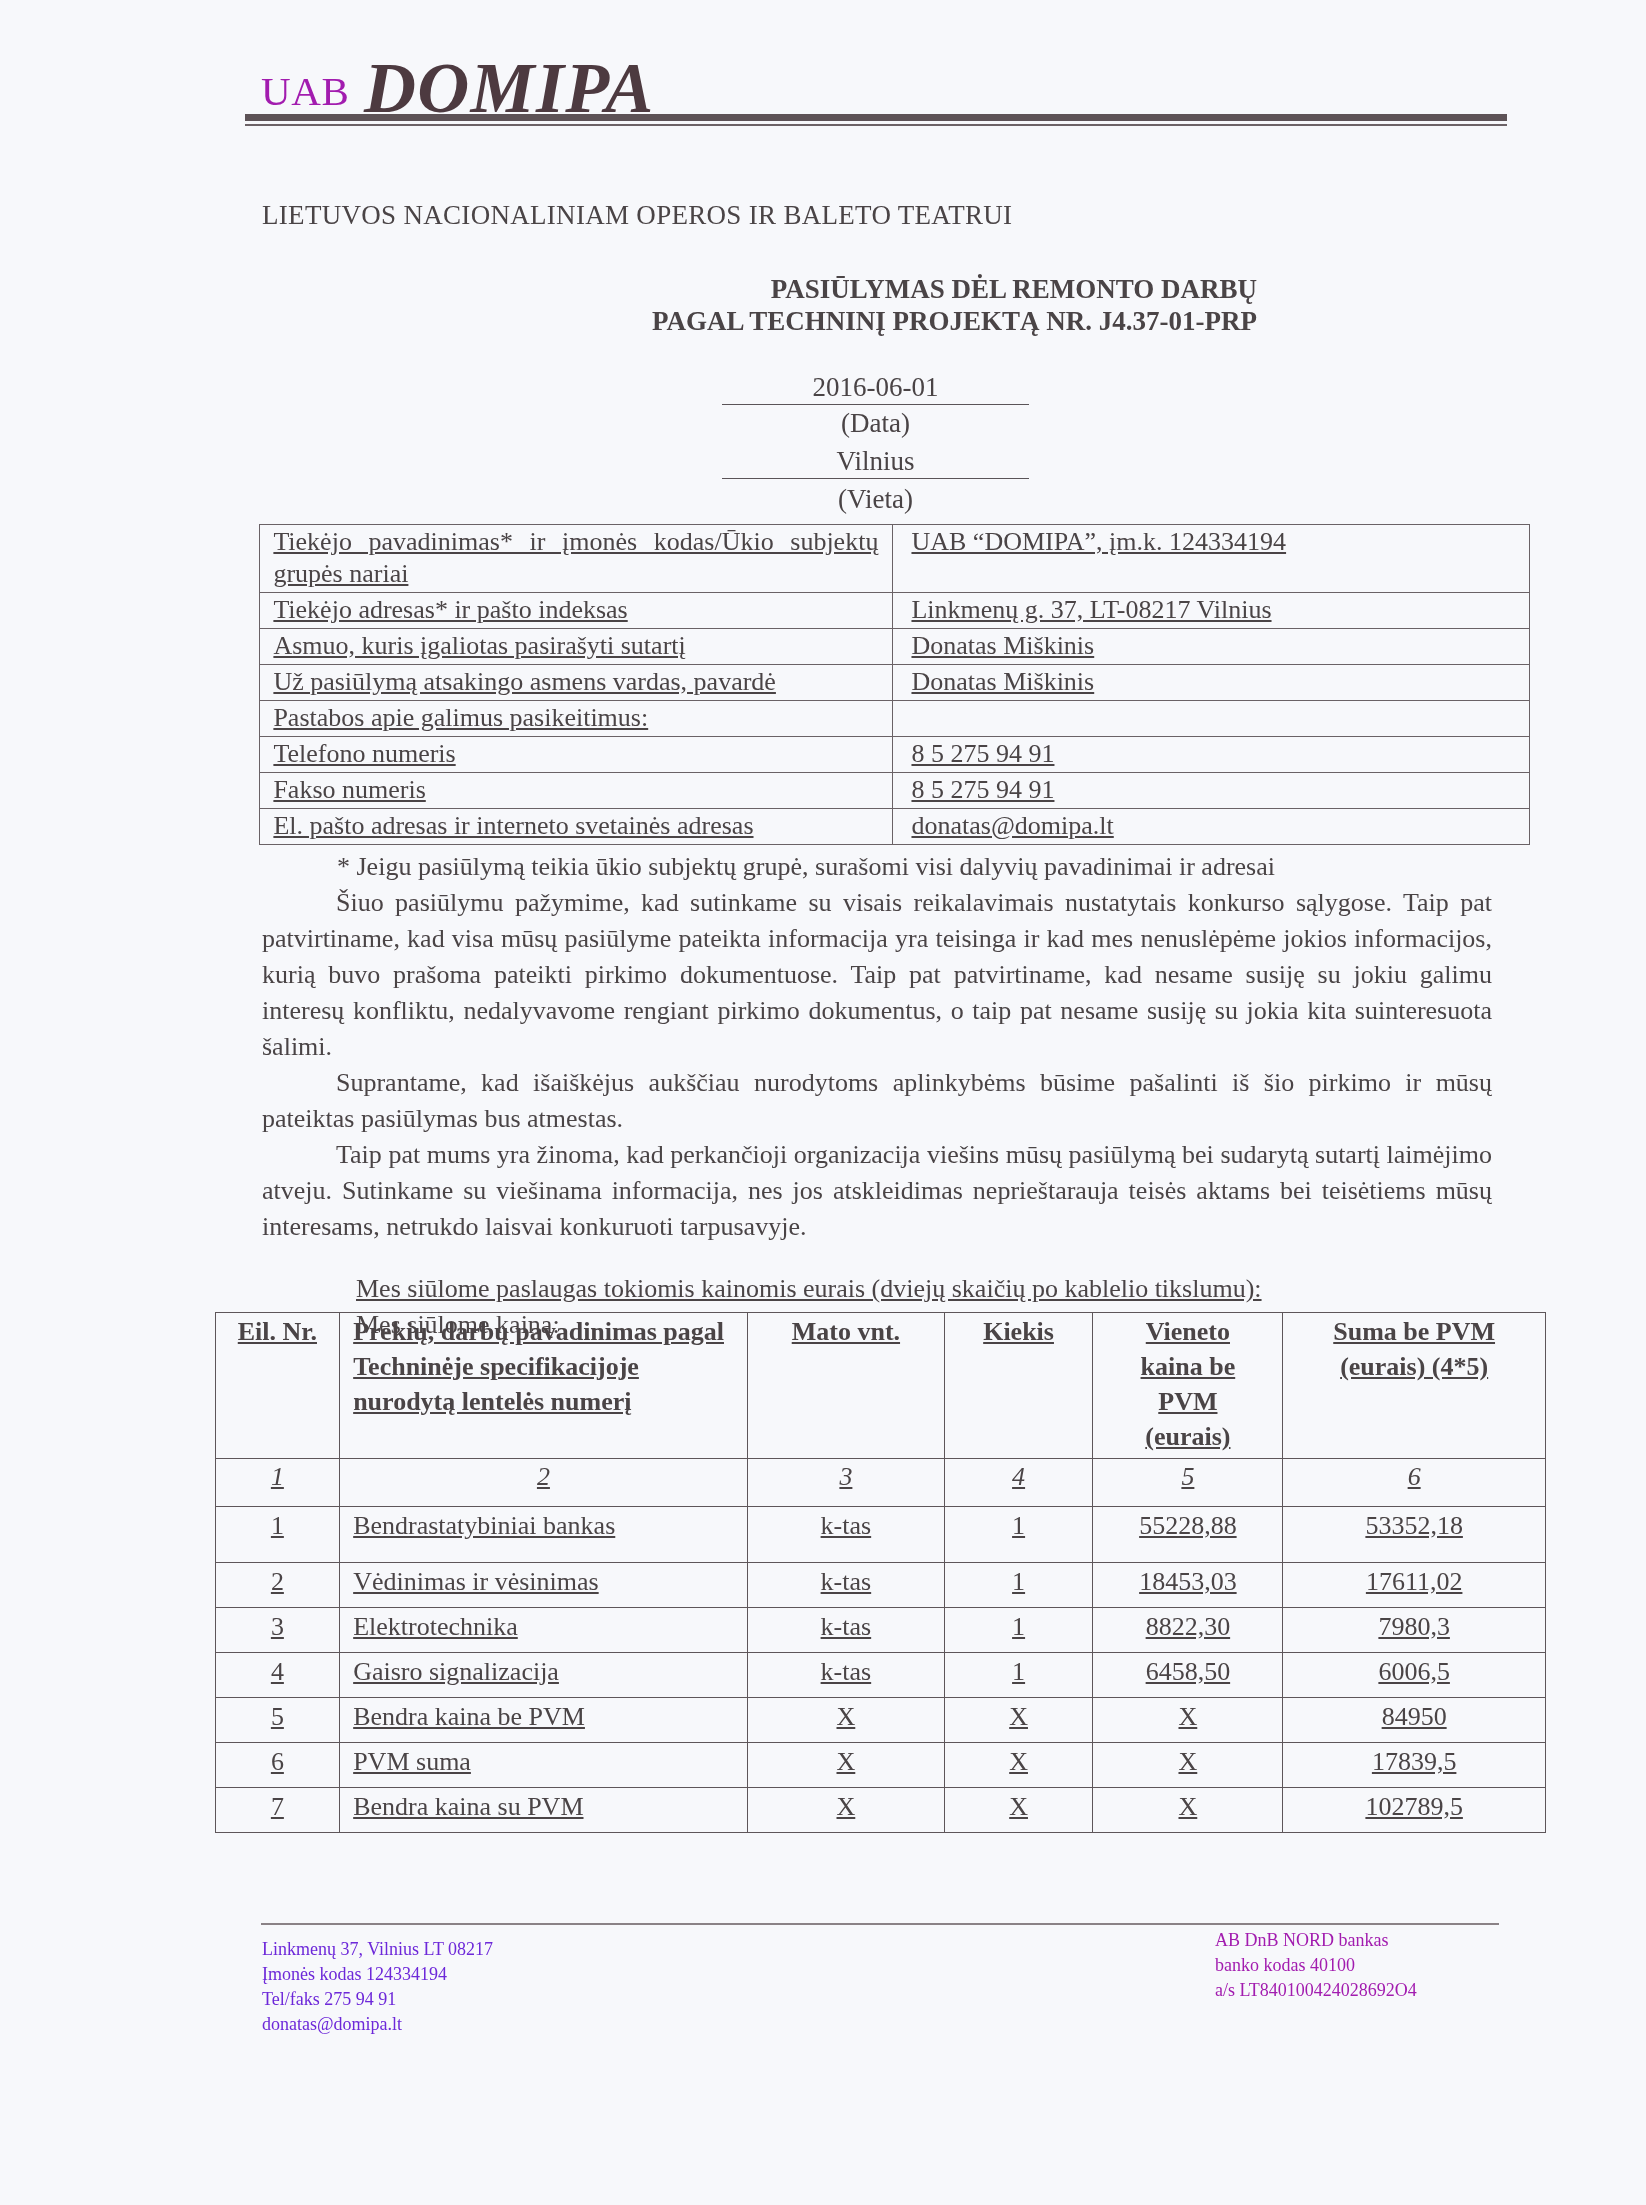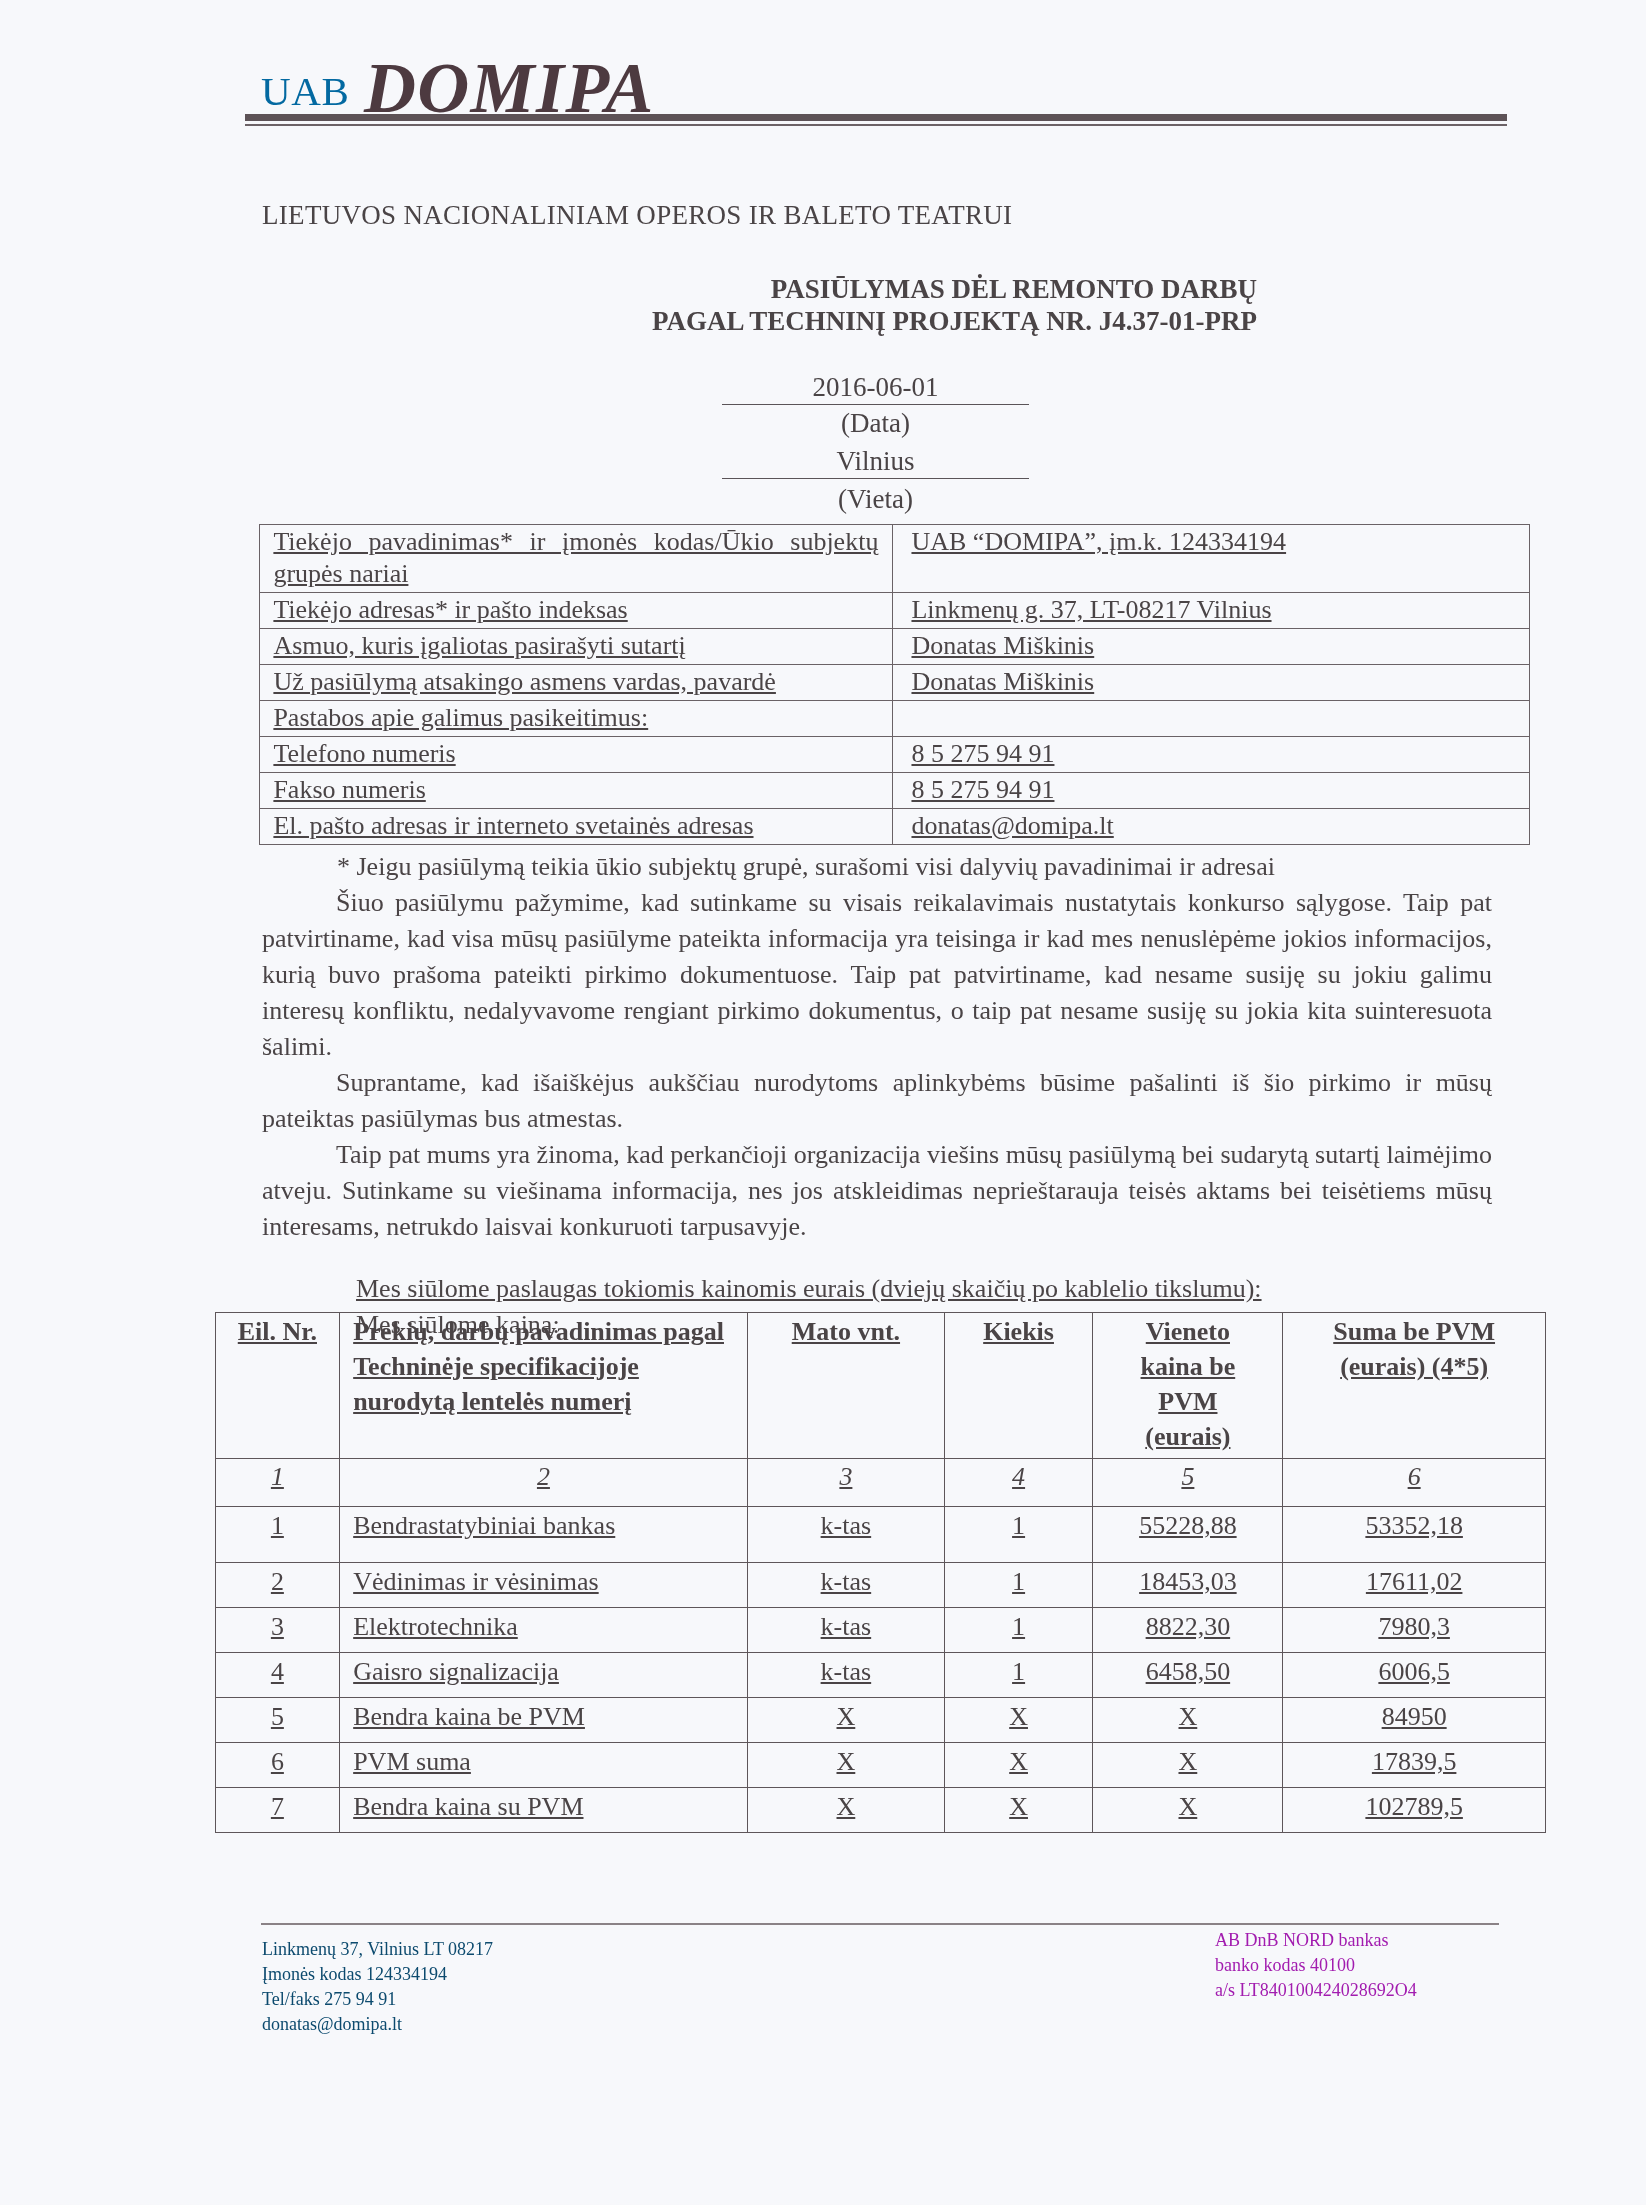--- a/index.html
+++ b/index.html
@@ -4,21 +4,21 @@
 <style>
   html, body { margin: 0; padding: 0; }
   body {
     width: 1647px; height: 2205px; position: relative; overflow: hidden;
     background: #f7f8fb;
     font-family: "Liberation Serif", "DejaVu Serif", serif;
     color: #4a4446;
   }
   .abs { position: absolute; }
   
-  .lh-uab { left: 261px; top: 67px; font-size: 41px; color: #0369a1; letter-spacing: 0.7px; }
+  .lh-uab { left: 261px; top: 67px; font-size: 41px; color: #a21caf; letter-spacing: 0.7px; }
   .lh-name { left: 364px; top: 47px; font-size: 72px; font-style: italic; font-weight: bold; color: #4d3a40; letter-spacing: 1.3px; }
   .lh-rule-thick { left: 245px; top: 114px; width: 1262px; height: 7.4px; background: #5d5256; }
   .lh-rule-thin { left: 245px; top: 124px; width: 1262px; height: 2px; background: #6c6266; }
 
   .recipient { left: 262px; top: 200px; font-size: 27px; letter-spacing: 0.3px; }
   .title-block { left: 468px; width: 789px; top: 273px; text-align: right; font-weight: bold; font-size: 27px; line-height: 32px; }
   .center-col { left: 722px; width: 307px; text-align: center; font-size: 27px; }
   .uline { border-bottom: 1.3px solid #5a5458; }
 
   
@@ -38,21 +38,21 @@
   .prices th, .prices td { border: 1.3px solid #5e565a; padding: 0 6.7px; }
   .prices th { font-weight: bold; vertical-align: top; line-height: 35px; padding-top: 1.3px; height: 144px; }
   .prices td { text-align: center; vertical-align: top; padding-top: 4px; }
   .prices td.name { text-align: left; padding-left: 13.4px; }
   .prices th.name { text-align: left; padding-left: 13.4px; }
   .prices tr.idx td { font-style: italic; height: 44px; padding-top: 2.7px; }
   .prices tr.r1 td { height: 51px; }
   .prices tr.rn td { height: 40px; }
 
   .foot-rule { left: 261px; top: 1923px; width: 1238px; height: 2px; background: #8a8286; }
-  .foot-left { left: 262px; top: 1937px; font-size: 18px; line-height: 25px; color: #0c4a6e; }
+  .foot-left { left: 262px; top: 1937px; font-size: 18px; line-height: 25px; color: #6d28d9; }
   .foot-right { left: 1215px; top: 1928px; font-size: 18px; line-height: 25px; color: #a21caf; }
 </style>
 </head>
 <body>
 
 <div class="abs lh-uab">UAB</div>
 <div class="abs lh-name">DOMIPA</div>
 <div class="abs lh-rule-thick"></div>
 <div class="abs lh-rule-thin"></div>
 

